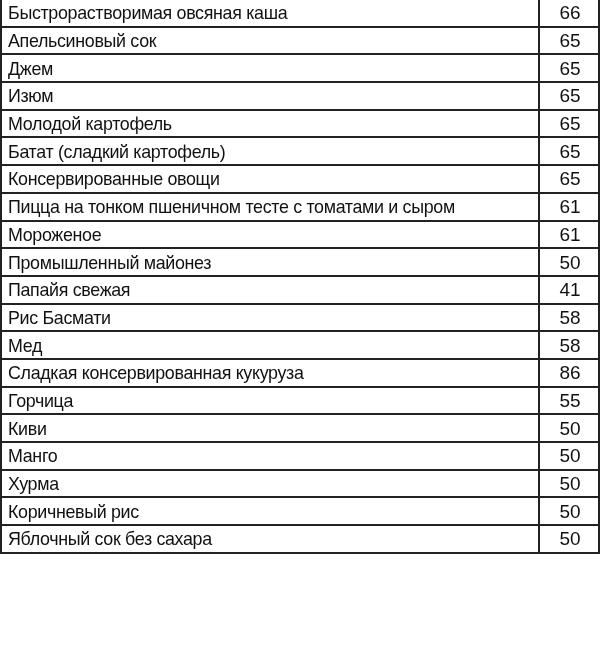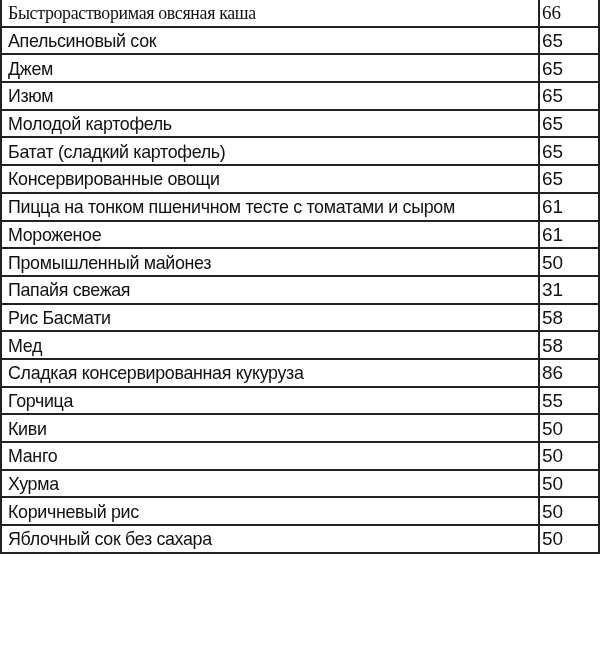--- a/index.html
+++ b/index.html
@@ -36,23 +36,24 @@
       width: 530px;
       padding-left: 6px;
       letter-spacing: -0.35px;
     }
     .gi-table td.name span {
       display: inline-block;
       transform: scaleX(0.94);
       transform-origin: left center;
     }
     .gi-table td.value {
+      text-align: center;
       padding-left: 2px;
     }
-    .gi-table tr:first-child td { border-top-width: 1px; font-family: Liberation Serif, serif; }
+    .gi-table tr:first-child td { border-top-width: 1px; }
   </style>
 </head>
 <body>
 
 <table class="gi-table">
   <tbody>
     <tr>
         <td class="name"><span>Быстрорастворимая овсяная каша</span></td>
         <td class="value">66</td>
       </tr>
@@ -87,21 +88,21 @@
     <tr>
         <td class="name"><span>Мороженое</span></td>
         <td class="value">61</td>
       </tr>
     <tr>
         <td class="name"><span>Промышленный майонез</span></td>
         <td class="value">50</td>
       </tr>
     <tr>
         <td class="name"><span>Папайя свежая</span></td>
-        <td class="value">31</td>
+        <td class="value">41</td>
       </tr>
     <tr>
         <td class="name"><span>Рис Басмати</span></td>
         <td class="value">58</td>
       </tr>
     <tr>
         <td class="name"><span>Мед</span></td>
         <td class="value">58</td>
       </tr>
     <tr>

